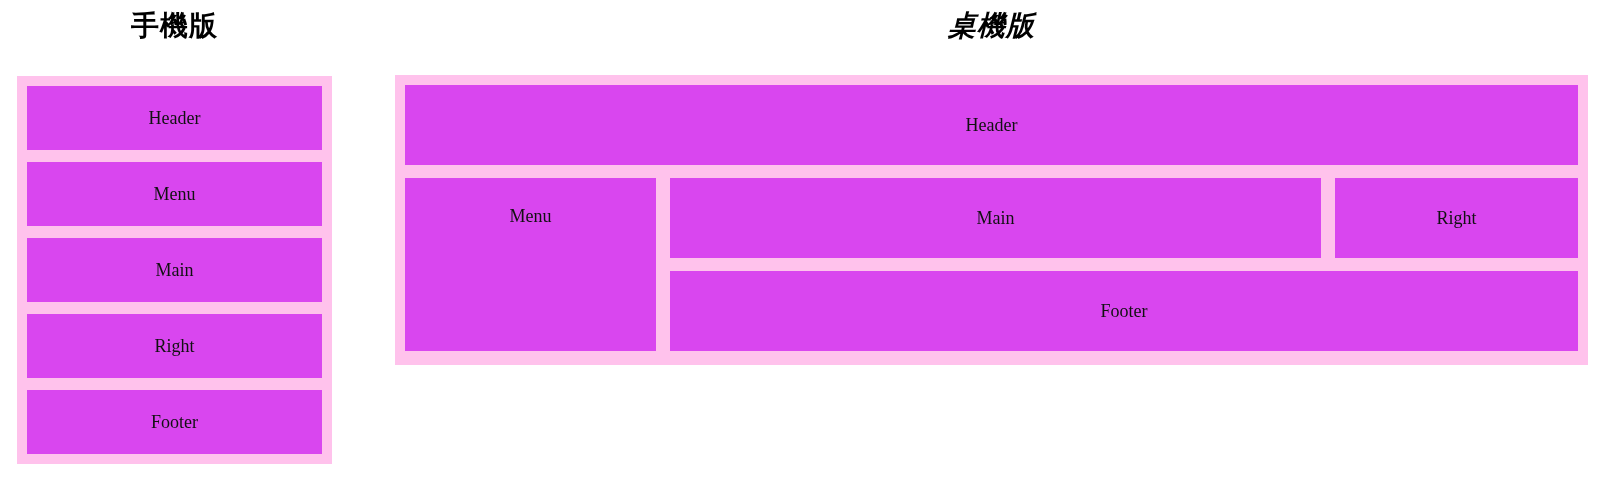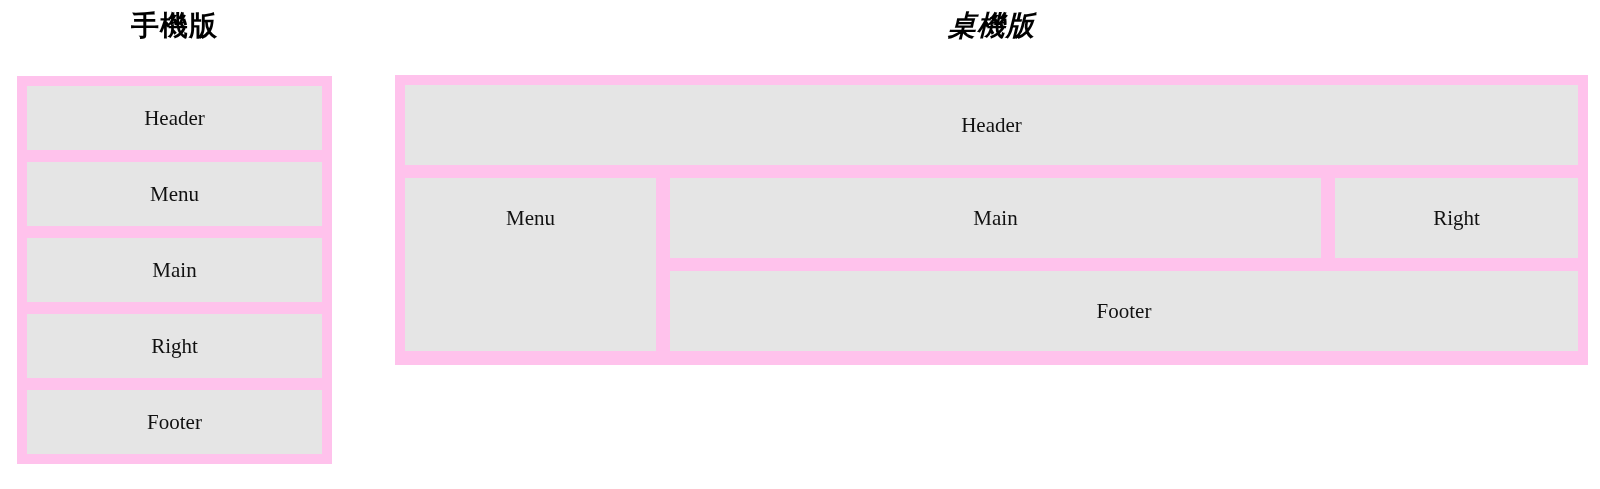--- a/index.html
+++ b/index.html
@@ -19,26 +19,26 @@
     font-weight: bold;
     color: #000000;
     text-align: center;
     letter-spacing: 1px;
     font-family: "Liberation Sans", sans-serif;
   }
   .panel-title.mobile { left: 17px; width: 315px; }
   .panel-title.desktop { left: 395px; width: 1193px; font-style: italic; }
 
   .layout-block {
-    background: #e5e5e5;
+    background: #d946ef;
     display: flex;
     align-items: center;
     justify-content: center;
     font-family: "Liberation Serif", "DejaVu Serif", serif;
-    font-size: 21px;
+    font-size: 18px;
     color: #111111;
   }
 
   
   .mobile-panel {
     position: absolute;
     left: 17px; top: 76px;
     width: 315px; height: 388px;
     background: #ffc2ec;
     padding: 10px;

